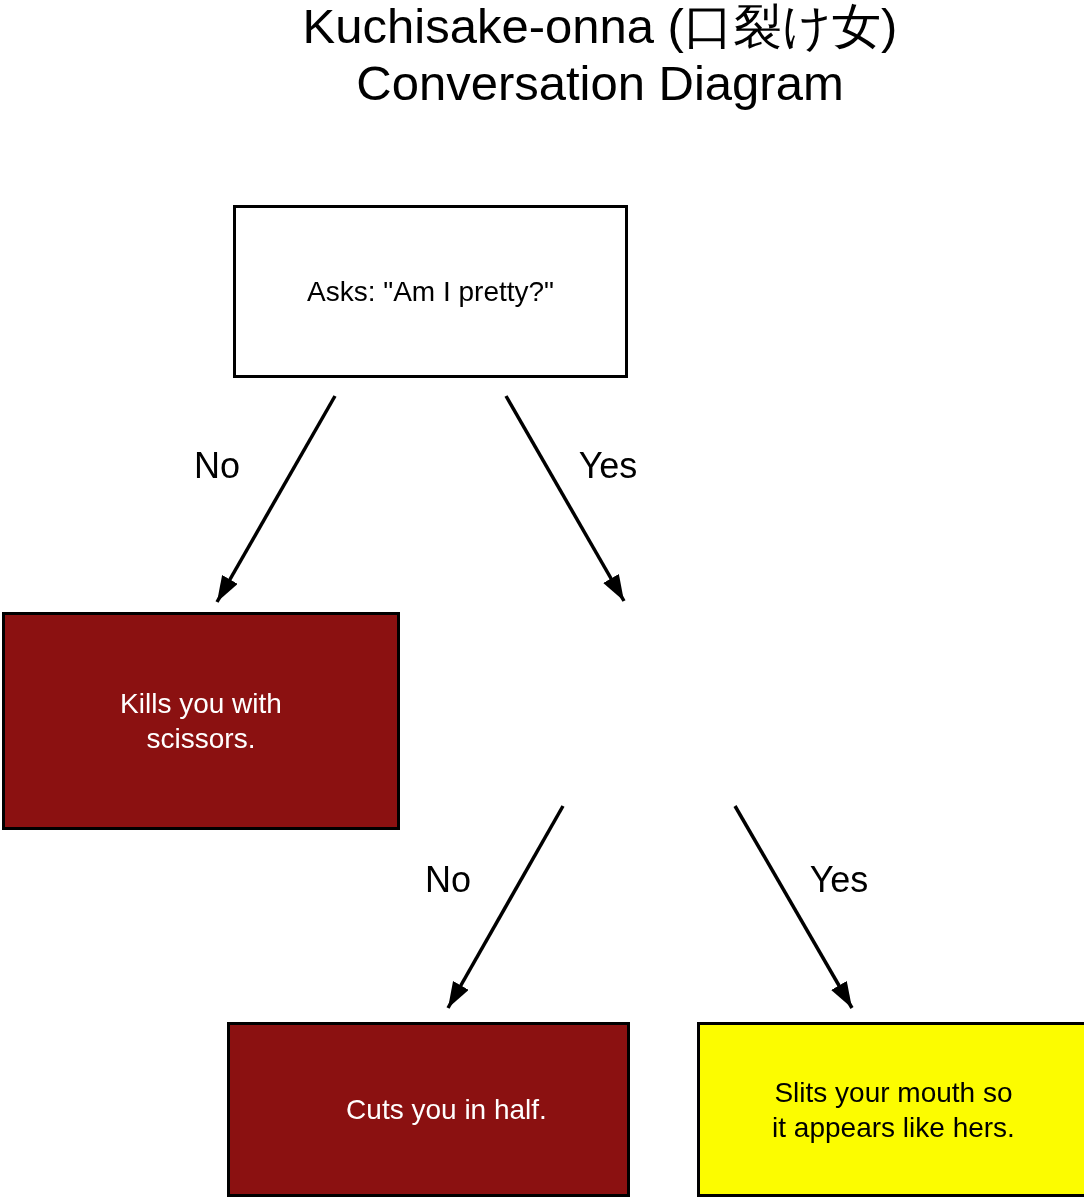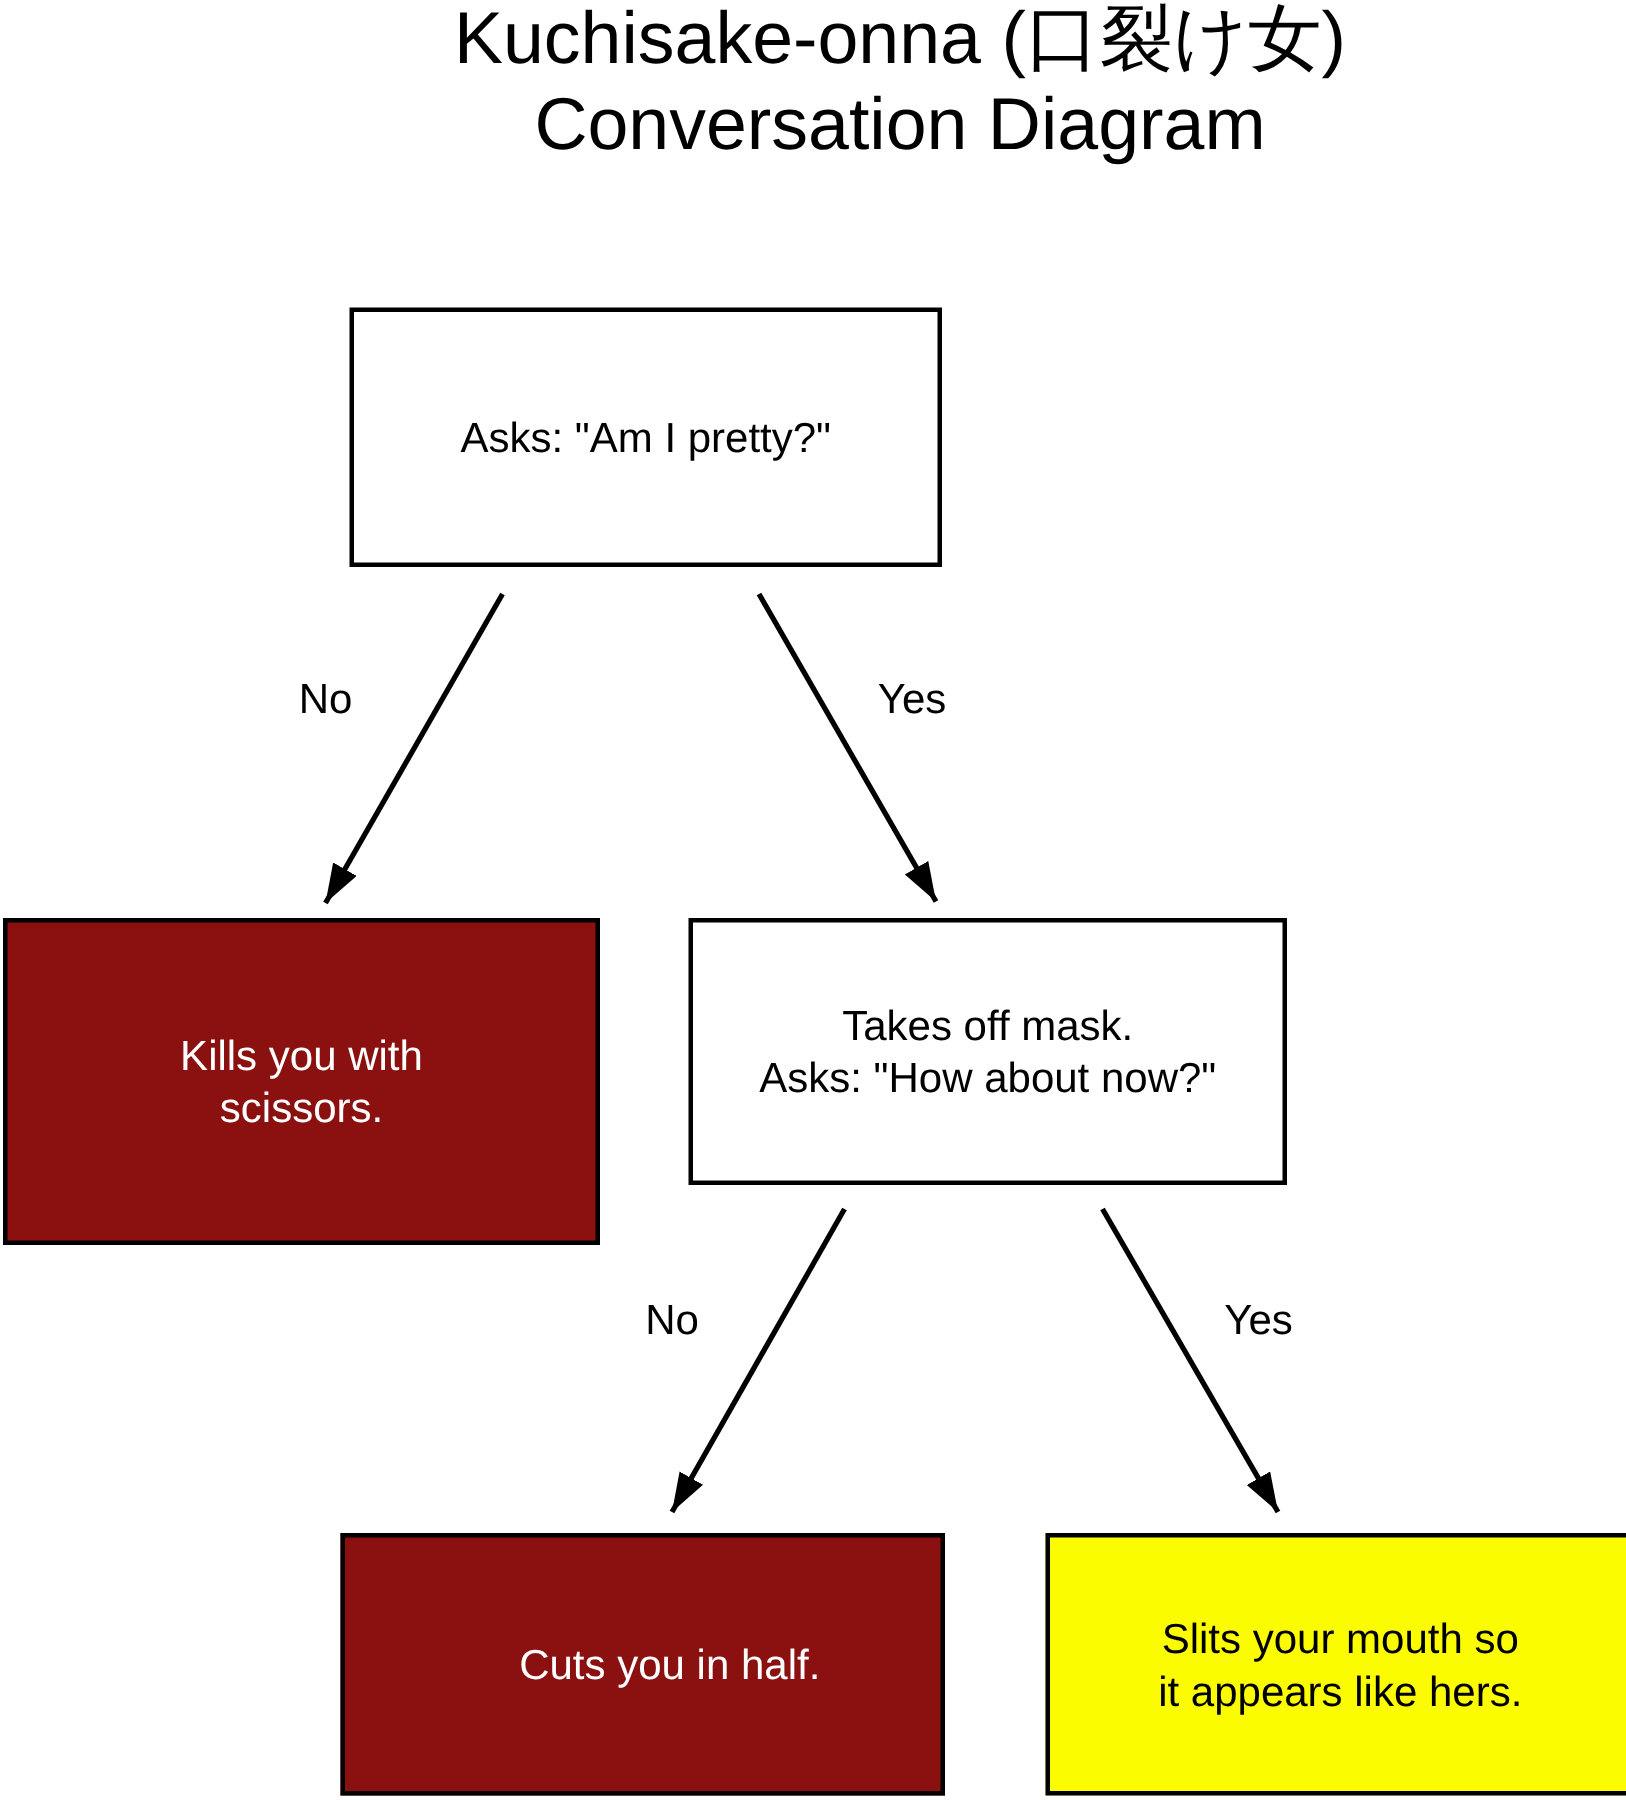--- a/index.html
+++ b/index.html
@@ -48,21 +48,21 @@
   .node-kills { left: 2px;   top: 612px;  width: 398px; height: 218px;
                 background: var(--danger-bg, #8b1111); color: var(--danger-text, #fff); }
   .node-mask  { left: 459px; top: 612px;  width: 399px; height: 178px; }
   .node-cuts  { left: 227px; top: 1022px; width: 403px; height: 175px;
                 background: var(--danger-bg, #8b1111); color: var(--danger-text, #fff); padding-left: 36px; }
   .node-slits { left: 685px; top: 1022px; width: 393px; height: 175px;
                 background: var(--warning-bg, #fcfc00); color: #000; margin-left: 12px; }
   .edge-label {
     position: absolute;
     transform: translateX(-50%);
-    font-size: 28px;
+    font-size: 36px;
     line-height: 30px;
     color: #000;
     white-space: nowrap;
   }
   .edge-label-no1  { left: 217px; top: 451px; }
   .edge-label-yes1 { left: 608px; top: 451px; }
   .edge-label-no2  { left: 448px; top: 865px; }
   .edge-label-yes2 { left: 839px; top: 865px; }
 </style>
 </head>
@@ -83,22 +83,20 @@
     </defs>
     <line x1="335" y1="396" x2="217" y2="602" marker-end="url(#arrow)"></line>
     <line x1="506" y1="396" x2="624" y2="601" marker-end="url(#arrow)"></line>
     <line x1="563" y1="806" x2="448" y2="1008" marker-end="url(#arrow)"></line>
     <line x1="735" y1="806" x2="852" y2="1008" marker-end="url(#arrow)"></line>
   </svg>
 
   <div class="node node-root">Asks: "Am I pretty?"</div>
   <div class="node node-kills">Kills you with
 scissors.</div>
-  <div class="node node-mask">Takes off mask.
-Asks: "How about now?"</div>
   <div class="node node-cuts">Cuts you in half.</div>
   <div class="node node-slits">Slits your mouth so
 it appears like hers.</div>
 
   <div class="edge-label edge-label-no1">No</div>
   <div class="edge-label edge-label-yes1">Yes</div>
   <div class="edge-label edge-label-no2">No</div>
   <div class="edge-label edge-label-yes2">Yes</div>
 
 </div>

